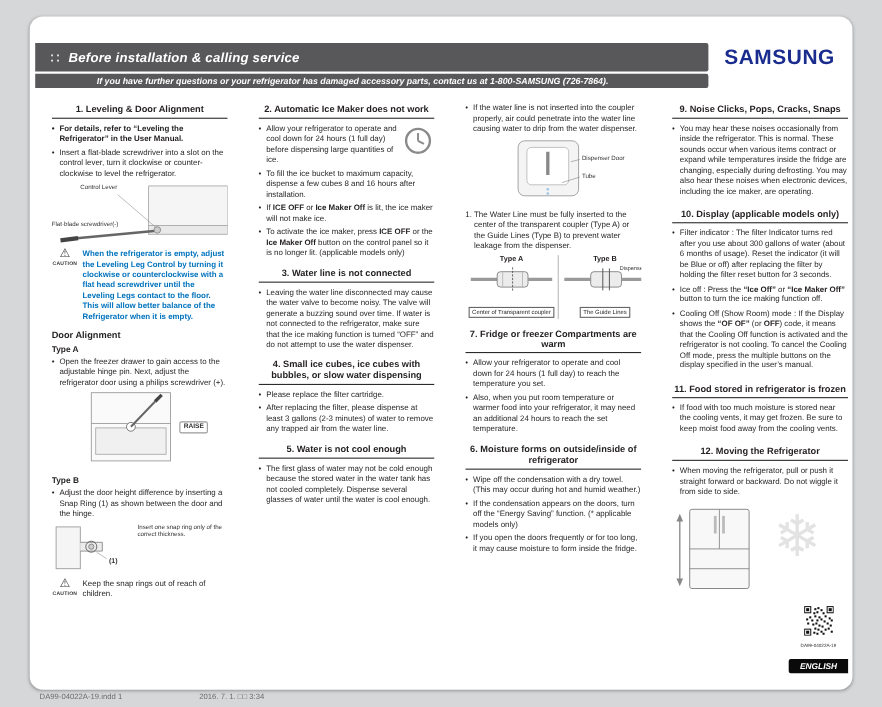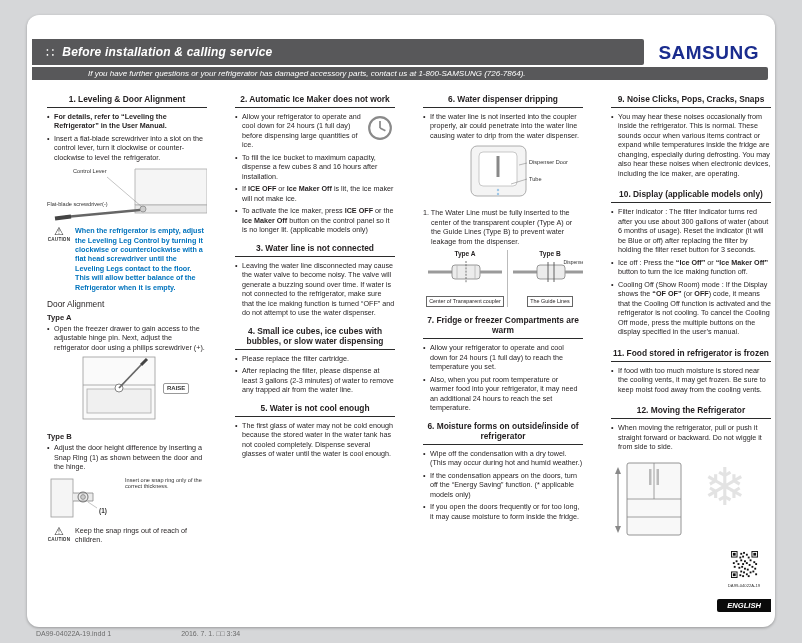--- a/index.html
+++ b/index.html
@@ -21,34 +21,34 @@
   .title-bar {
     position: absolute; left: 5px; top: 24px; width: 612px; height: 26px;
     background: #58585a; color: #fff;
     display: flex; align-items: center; padding-left: 14px;
     border-radius: 0 2px 2px 0;
   }
   .dots { font-size: 13px; margin-right: 7px; font-style: normal; letter-spacing: 1px; }
   .hdr-title { font-size: 12px; font-weight: bold; font-style: italic; letter-spacing: .2px; }
   .brand { position: absolute; right: 16px; top: 27px; color: #1a2c8e; font-weight: bold; font-size: 19px; letter-spacing: .5px; }
   .subtitle-bar {
-    position: absolute; left: 5px; top: 52px; width: 736px; height: 13px;
-    background: #58585a; color: #fff; font-size: 8px; font-weight: normal; font-style: italic;
+    position: absolute; left: 5px; top: 52px; width: 612px; height: 13px;
+    background: #58585a; color: #fff; font-size: 8px; font-weight: bold; font-style: italic;
     line-height: 13px; padding-left: 56px; border-radius: 0 2px 2px 0;
     white-space: nowrap; overflow: hidden;
   }
   
   .columns { position: absolute; left: 20px; top: 78px; width: 724px; height: 522px; display: flex; gap: 28px; }
   .col { flex: 1; overflow: hidden; }
   section { position: relative; margin-bottom: 7px; }
   .sec-title {
     font-size: 8.4px; font-weight: bold; text-align: center; line-height: 1.18;
     padding: 2px 0 2px; border-bottom: 1px solid #2b2b2b; margin-bottom: 4px;
   }
-  .plain-title { font-size: 8.4px; font-weight: normal; margin: 6px 0 4px; }
+  .plain-title { font-size: 8.4px; font-weight: bold; margin: 6px 0 4px; }
   .type-label { font-size: 7.6px; font-weight: bold; margin: 4px 0 2px; }
   ul.bullets { list-style: none; margin-bottom: 3px; }
   ul.bullets li {
     position: relative; padding-left: 7px; font-size: 7.2px; line-height: 1.32; margin-bottom: 3px;
   }
   ul.bullets li::before { content: "•"; position: absolute; left: 0; top: 0; }
   ul.bullets li.bold { font-weight: bold; }
   .step { font-size: 7.2px; line-height: 1.32; margin: 3px 0 4px; padding-left: 8px; text-indent: -8px; }
   
   .caution { display: flex; gap: 4px; align-items: flex-start; margin: 4px 0 6px; }
@@ -205,21 +205,20 @@
       <section>
         <h3 class="sec-title">5. Water is not cool enough</h3>
         <ul class="bullets">
           <li>The first glass of water may not be cold enough because the stored water in the water tank has not cooled completely. Dispense several glasses of water until the water is cool enough.</li>
         </ul>
       </section>
     </div>
 
     <div class="col">
       <section>
-        <h3 class="sec-title">6. Water dispenser dripping</h3>
         <ul class="bullets">
           <li>If the water line is not inserted into the coupler properly, air could penetrate into the water line causing water to drip from the water dispenser.</li>
         </ul>
         <div class="fig" style="height:60px">
           <svg width="168" height="60" viewBox="0 0 168 60">
             <rect x="48" y="3" width="55" height="50" rx="6" fill="#f4f4f4" stroke="#999" stroke-width="0.8"></rect>
             <rect x="56" y="9" width="38" height="34" rx="4" fill="#fff" stroke="#bbb" stroke-width="0.8"></rect>
             <line x1="75" y1="13" x2="75" y2="34" stroke="#888" stroke-width="3"></line>
             <circle cx="75" cy="47" r="1.2" fill="#9ec7e8"></circle>
             <circle cx="75" cy="51" r="1.2" fill="#9ec7e8"></circle>

